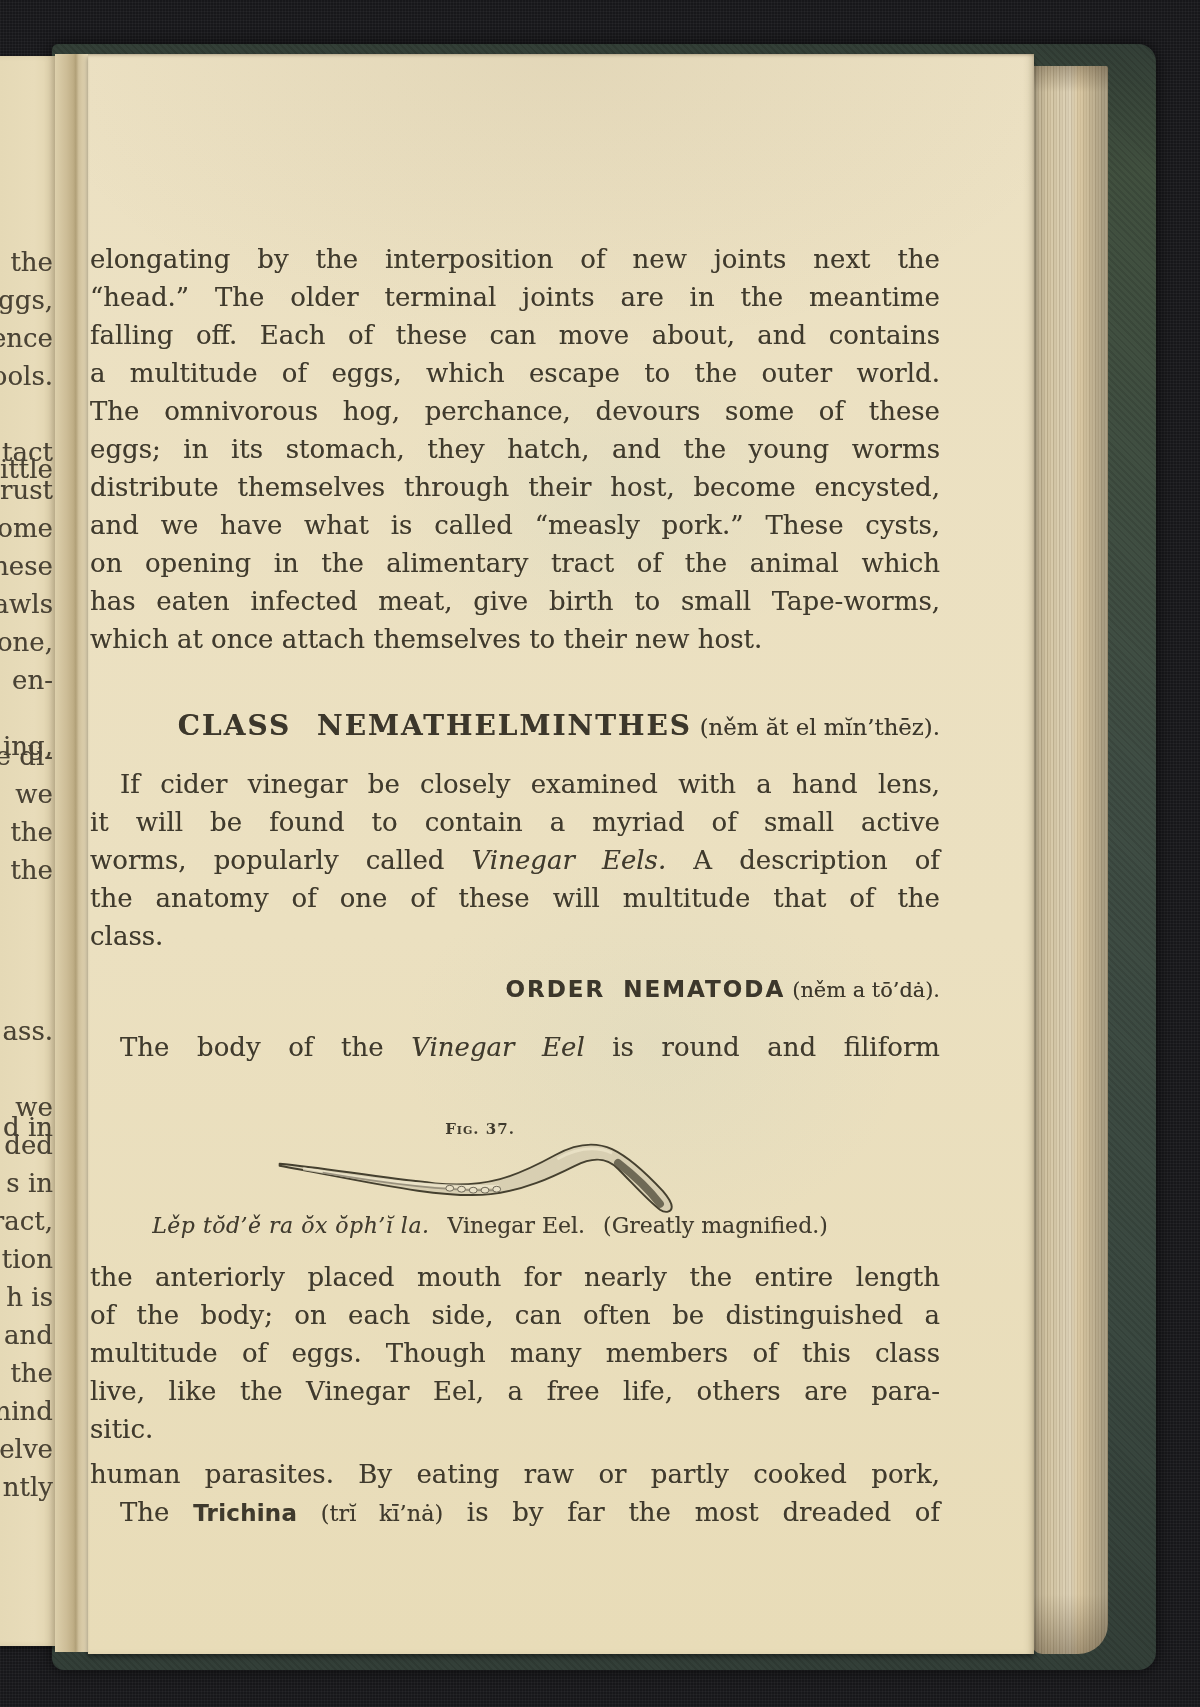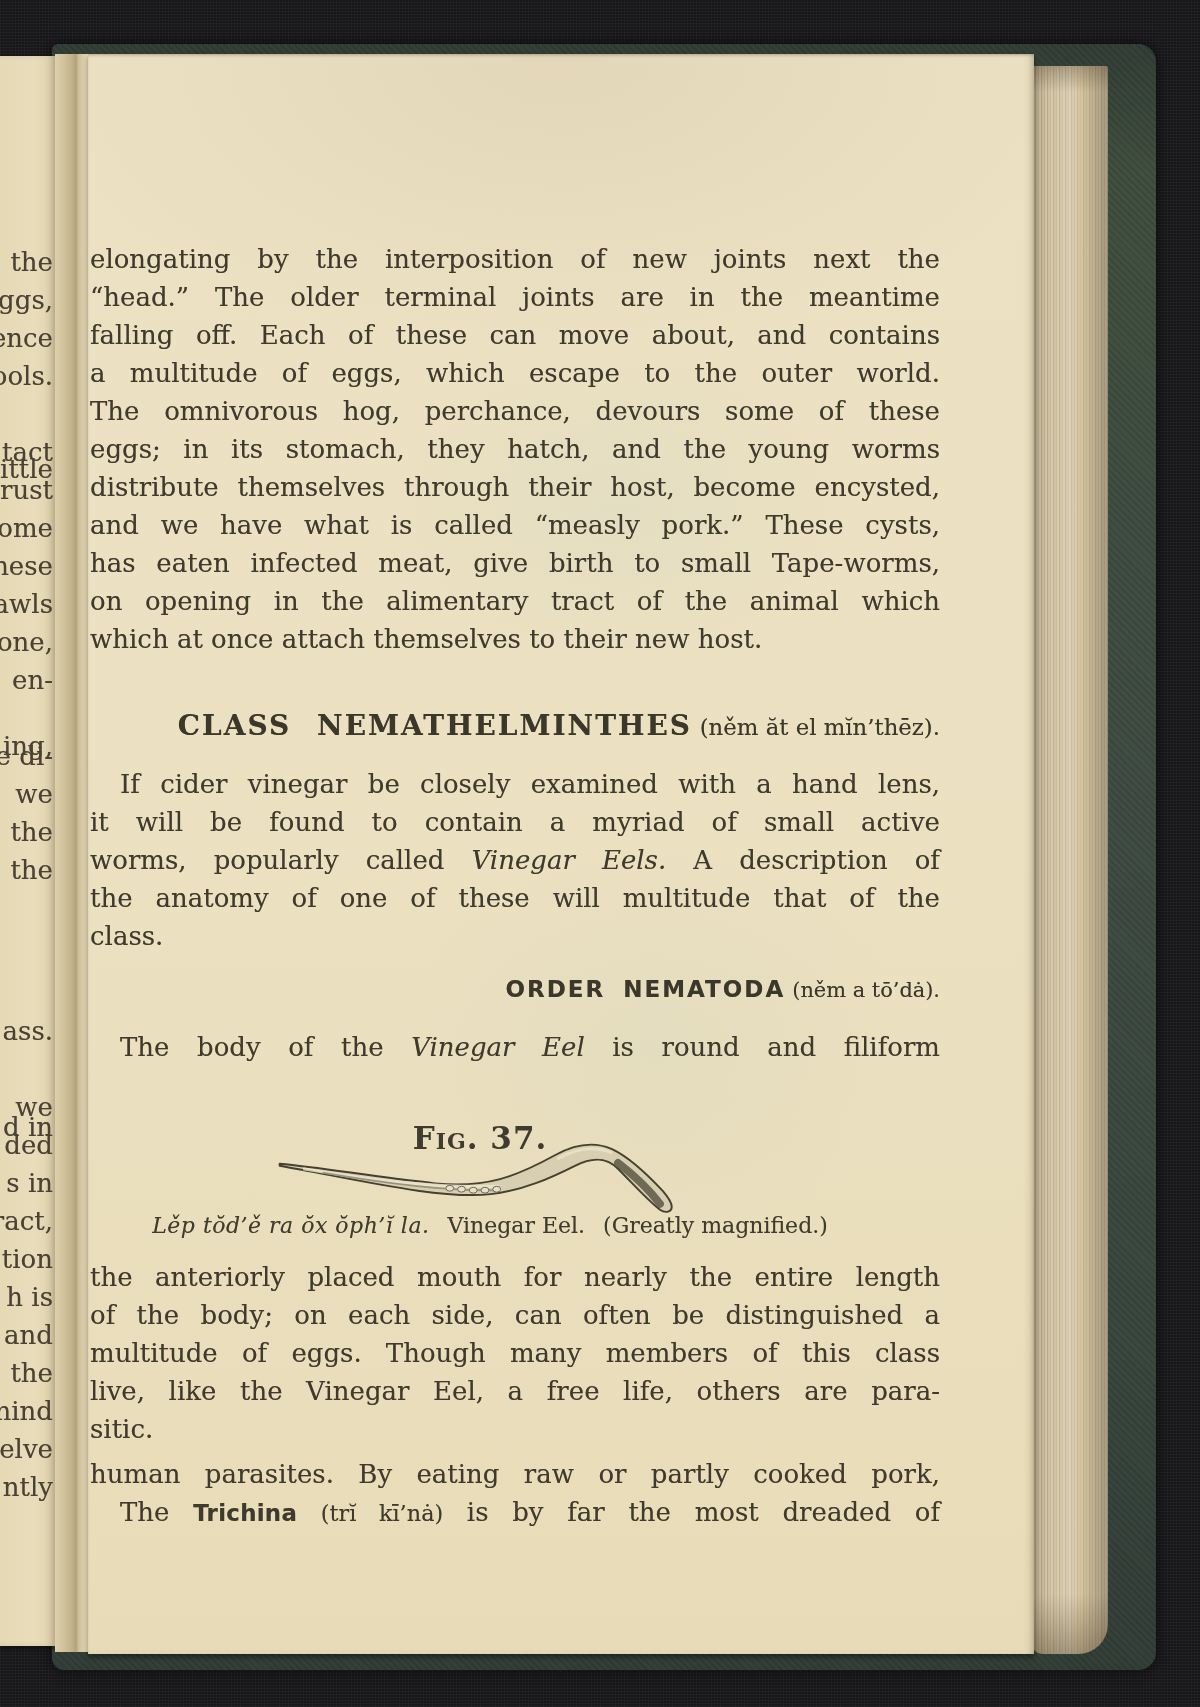--- a/index.html
+++ b/index.html
@@ -94,21 +94,21 @@
   .heading{left:2px;width:850px;text-align:right;color:#3c372b;
     text-shadow:0 0 0.5px rgba(70,62,45,0.5);}
   .serif-head{font-size:24px;}
   .serif-head b{font-size:28px;letter-spacing:2px;word-spacing:14px;}
   .sans-head{font-size:22px;}
   .sans-head b{font-family:"DejaVu Sans", sans-serif;font-size:23px;letter-spacing:2px;word-spacing:8px;}
   .heading .pron{font-size:0.95em;}
 
   
   .fig-label{left:2px;width:780px;text-align:center;font-variant:small-caps;
-    font-weight:600;font-size:31px;letter-spacing:1px;color:#403b2e;}
+    font-weight:600;font-size:15px;letter-spacing:1px;color:#403b2e;}
   .fig-caption{left:2px;width:800px;text-align:center;font-size:22px;color:#403b2e;
     text-shadow:0 0 0.4px rgba(70,62,45,0.4);}
   .fig-caption i{letter-spacing:0.5px;}
   .worm-figure{left:176px;top:1081px;width:440px;height:84px;}
 </style>
 </head>
 <body>
 
 <div class="stage">
 
@@ -158,22 +158,22 @@
     <div class="para" style="top:186px">
 
     <div class="line">elongating by the interposition of new joints next the</div>
         <div class="line">“head.” The older terminal joints are in the meantime</div>
         <div class="line">falling off. Each of these can move about, and contains</div>
         <div class="line">a multitude of eggs, which escape to the outer world.</div>
         <div class="line">The omnivorous hog, perchance, devours some of these</div>
         <div class="line">eggs; in its stomach, they hatch, and the young worms</div>
         <div class="line">distribute themselves through their host, become encysted,</div>
         <div class="line">and we have what is called “measly pork.” These cysts,</div>
+        <div class="line">on opening in the alimentary tract of the animal which</div>
         <div class="line">has eaten infected meat, give birth to small Tape-worms,</div>
-        <div class="line">on opening in the alimentary tract of the animal which</div>
         <div class="line end">which at once attach themselves to their new host.</div>
       </div>
 
     <div class="heading serif-head" style="top:655px"><b>CLASS NEMATHELMINTHES</b> <span class="pron">(něm ăt el mĭn’thēz).</span></div>
 
     <div class="para" style="top:711px">
 
     <div class="line indent">If cider vinegar be closely examined with a hand lens,</div>
         <div class="line">it will be found to contain a myriad of small active</div>
         <div class="line">worms, popularly called <i>Vinegar Eels.</i> A description of</div>

